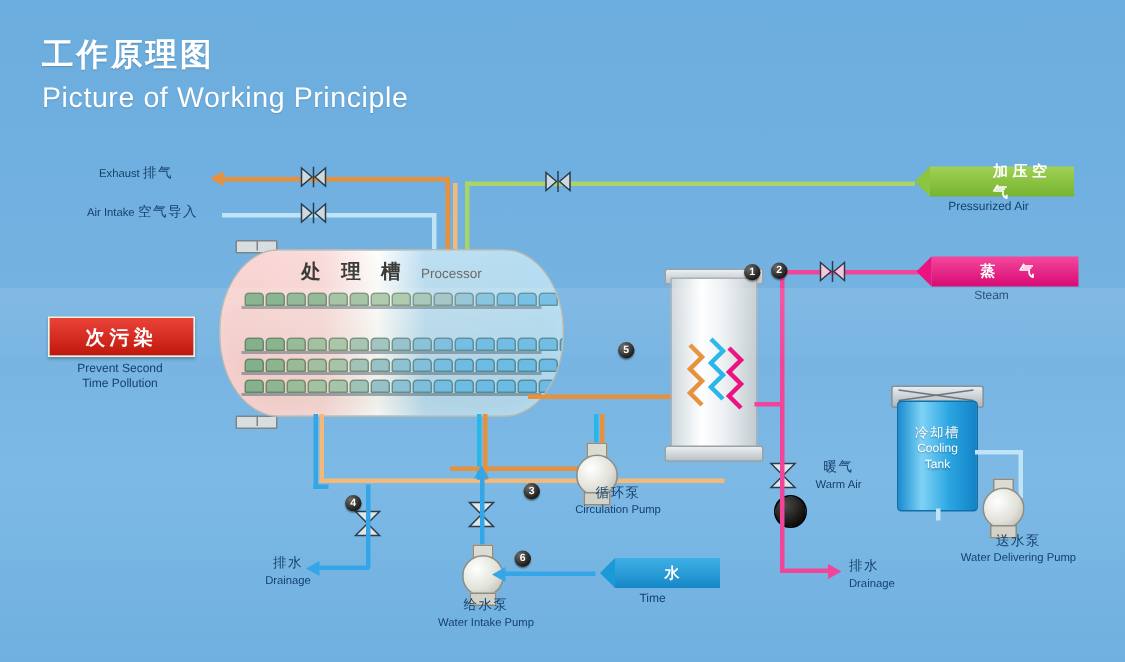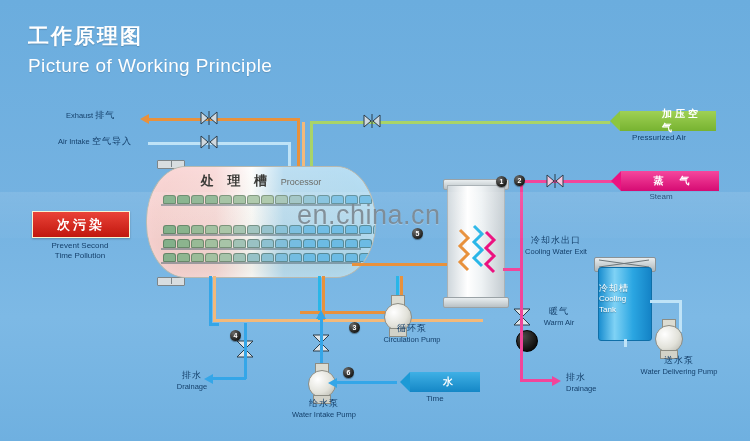--- a/index.html
+++ b/index.html
@@ -113,21 +113,21 @@
     left:598px;top:267px;width:52px;height:72px;
     background:linear-gradient(90deg,#1a8ed0,#7fd2f5 30%,#2ba6e2 65%,#1483c6);
     border:1px solid #0f6fa8;border-radius:3px;
   }
   #cooling-tank-lid{
     left:594px;top:257px;width:60px;height:13px;
     background:linear-gradient(180deg,#e8edef,#aeb7bb);
     border:1px solid #8a9296;border-radius:2px;
   }
   #cooling-tank-label{
-    position:absolute;left:0;top:14px;width:100%;text-align:left;
+    position:absolute;left:0;top:14px;width:100%;text-align:center;
     color:#ffffff;font-size:8px;line-height:1.35;text-shadow:0 1px 1px rgba(0,0,0,.3);
   }
   #cooling-tank-label .cn{font-size:9px;letter-spacing:1px;}
   
   .pump{position:absolute;}
   .pump-body{
     position:absolute;width:26px;height:26px;border-radius:50%;
     background:radial-gradient(circle at 34% 32%,#ffffff,#e2e2da 55%,#aeaea4);
     border:1px solid #8d8d84;
   }
@@ -356,24 +356,20 @@
     <svg width="56" height="115" viewBox="0 0 56 115" style="position:absolute;left:0;top:0;">
       <polyline points="12,44 20,52 12,60 20,68 12,76 20,84" fill="none" stroke="#e8913c" stroke-width="3"></polyline>
       <polyline points="26,40 34,48 26,56 34,64 26,72 34,80" fill="none" stroke="#29b6e8" stroke-width="3"></polyline>
       <polyline points="38,46 46,54 38,62 46,70 38,78 46,86" fill="none" stroke="#ec1280" stroke-width="3"></polyline>
     </svg>
   </div>
   <div class="abs" id="hx-cap-bot"></div>
   <div class="marker abs" style="left:496px;top:176px;">1</div>
 
   <div class="pipe h p-pink abs" style="left:503px;top:268px;width:18px;"></div>
-  <div class="abs lbl center" style="left:516px;top:235px;width:80px;line-height:1.3;">
-    <div class="cn">冷却水出口</div>
-    <div class="en">Cooling Water Exit</div>
-  </div>
 
   <div class="abs" id="cooling-tank-lid">
     <svg width="58" height="11" viewBox="0 0 58 11" style="position:absolute;left:0;top:0;">
       <line x1="4" y1="2" x2="54" y2="9" stroke="#6d767a" stroke-width="1"></line>
       <line x1="4" y1="9" x2="54" y2="2" stroke="#6d767a" stroke-width="1"></line>
     </svg>
   </div>
   <div class="abs" id="cooling-tank">
     <div id="cooling-tank-label">
       <div class="cn">冷却槽</div>
@@ -467,15 +463,14 @@
   <div class="arw arw-l abs" style="left:328px;top:378px;color:#34a6e8;"></div>
 
   <div class="banner abs" style="left:410px;top:372px;width:48px;color:#1c9ad6;background:linear-gradient(180deg,#3fb0e5,#1587c6);">
     <span style="color:#fff;letter-spacing:0;">水</span>
   </div>
   <div class="abs lbl center" style="left:404px;top:394px;width:62px;color:#14406c;">Time</div>
 
   <div class="marker abs" style="left:412px;top:228px;">5</div>
 
   <div class="abs" id="watermark-band"></div>
-  <div class="abs" id="watermark">en.china.cn</div>
 
 </div>
 
 </body></html>

